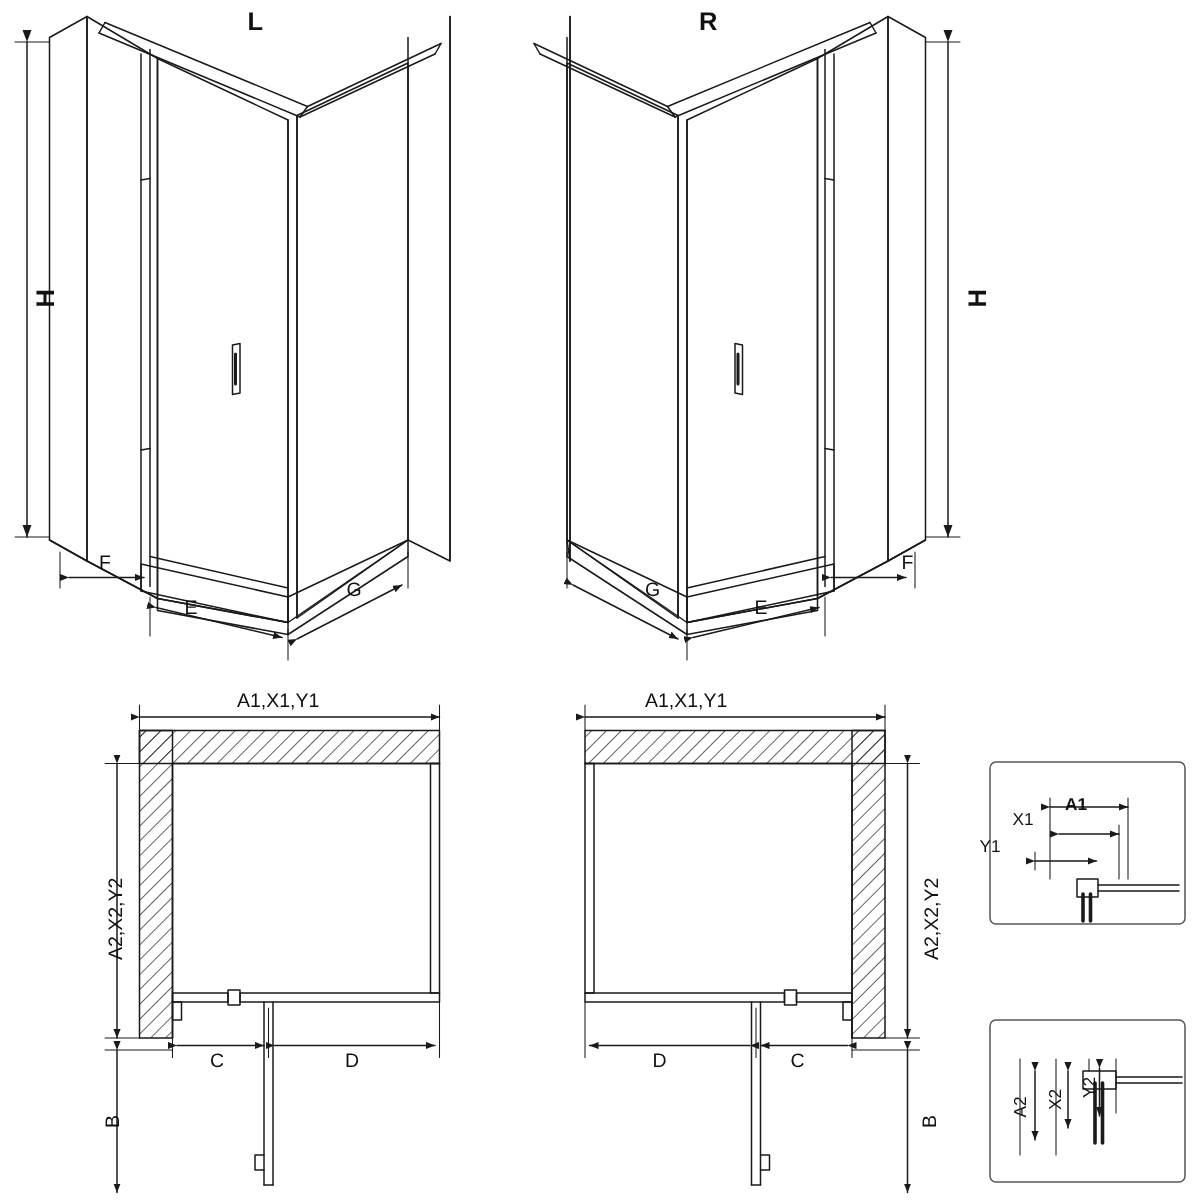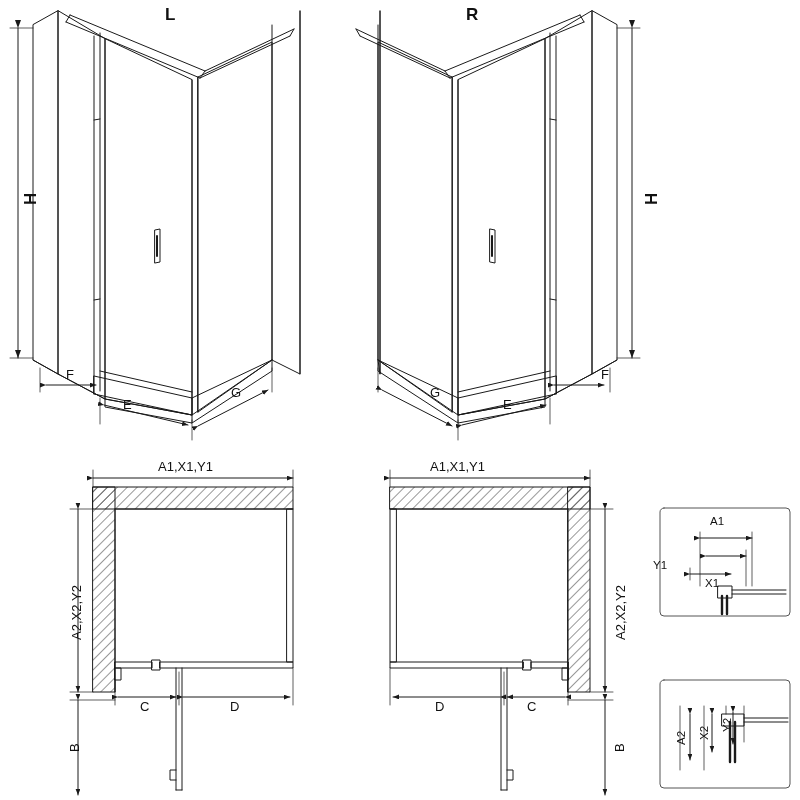--- a/index.html
+++ b/index.html
@@ -297,21 +297,21 @@
   <div class="lbl rot" style="left:614px; top:640px;">A2,X2,Y2</div>
 
   <div class="lbl rot" style="left:68px;  top:752px;">B</div>
   <div class="lbl rot" style="left:613px; top:752px;">B</div>
 
   <div class="lbl" style="left:140px; top:700px;">C</div>
   <div class="lbl" style="left:230px; top:700px;">D</div>
   <div class="lbl" style="left:435px; top:700px;">D</div>
   <div class="lbl" style="left:527px; top:700px;">C</div>
 
-  <div class="lbl small" style="left:710px; top:516px;">A1</div>
-  <div class="lbl small" style="left:705px; top:542px;margin-top:36px;">X1</div>
+  <div class="lbl small" style="left:710px; top:532px;font-weight:bold;">A1</div>
+  <div class="lbl small" style="left:675px; top:542px;">X1</div>
   <div class="lbl small" style="left:653px; top:560px;">Y1</div>
 
   <div class="lbl small rot" style="left:676px; top:745px;">A2</div>
   <div class="lbl small rot" style="left:699px; top:740px;">X2</div>
   <div class="lbl small rot" style="left:722px; top:732px;">Y2</div>
 
 </div>
 
 </body></html>

